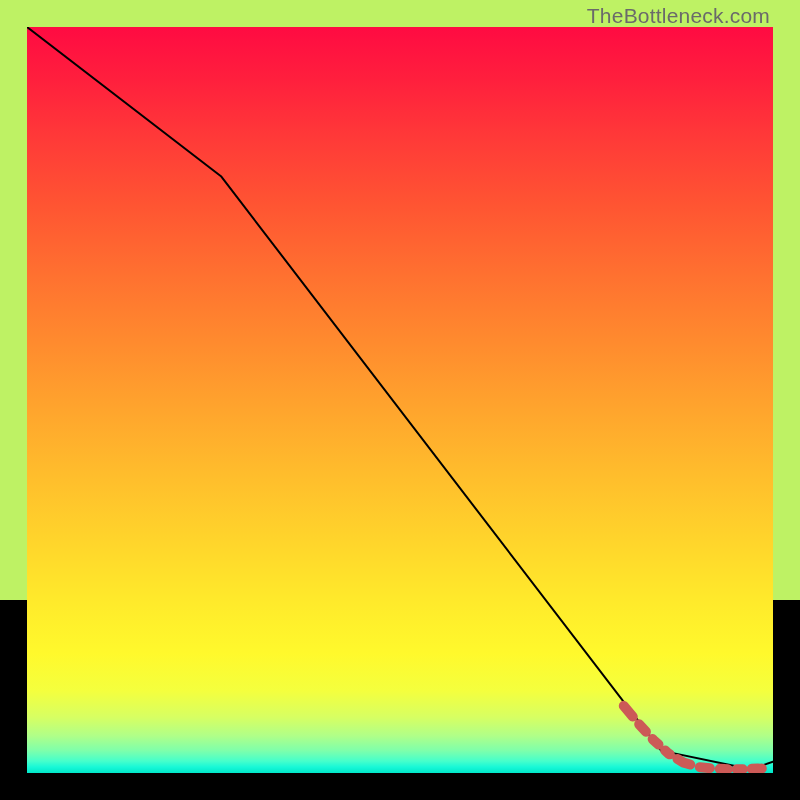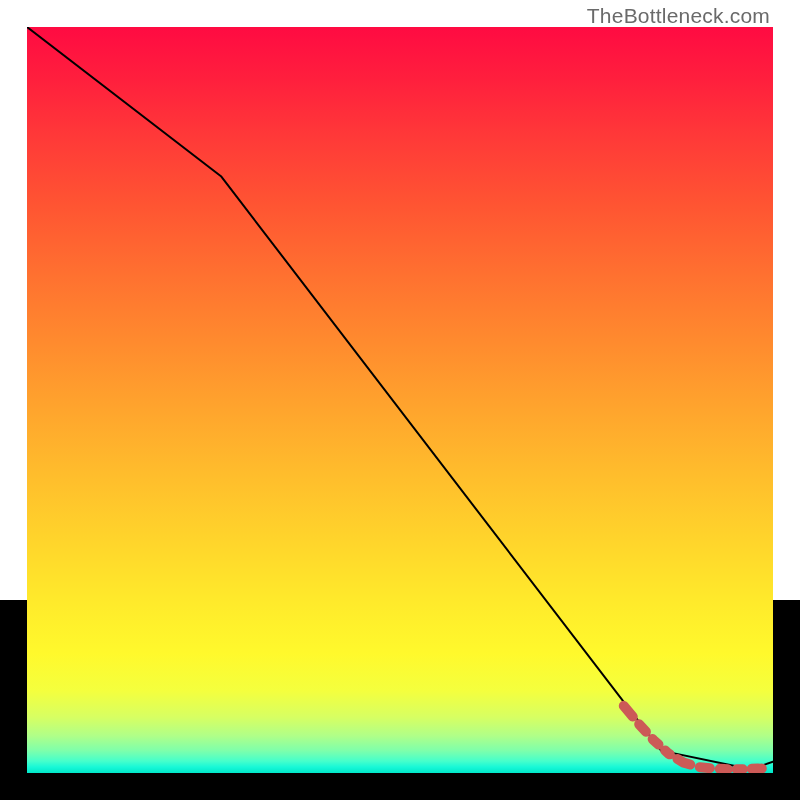--- a/index.html
+++ b/index.html
@@ -8,21 +8,21 @@
     width: 800px;
     height: 800px;
     background: #000;
     overflow: hidden;
     font-family: Arial, Helvetica, sans-serif;
   }
   .stage {
     position: relative;
     width: 800px;
     height: 600px;
-    background: #ffffff;
+    background: #bef264;
   }
   .plot {
     position: absolute;
     left: 27px;
     top: 27px;
     width: 746px;
     height: 746px;
     overflow: hidden;
   }
   .gradient {

